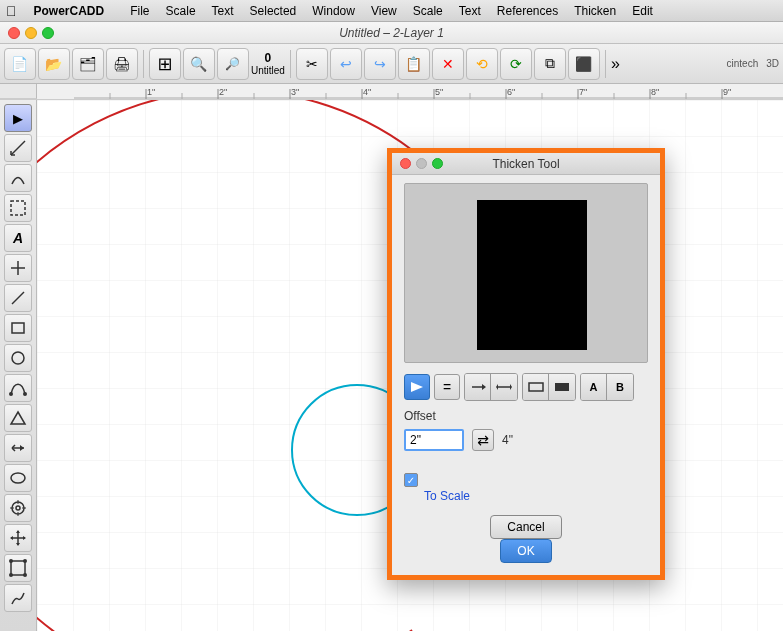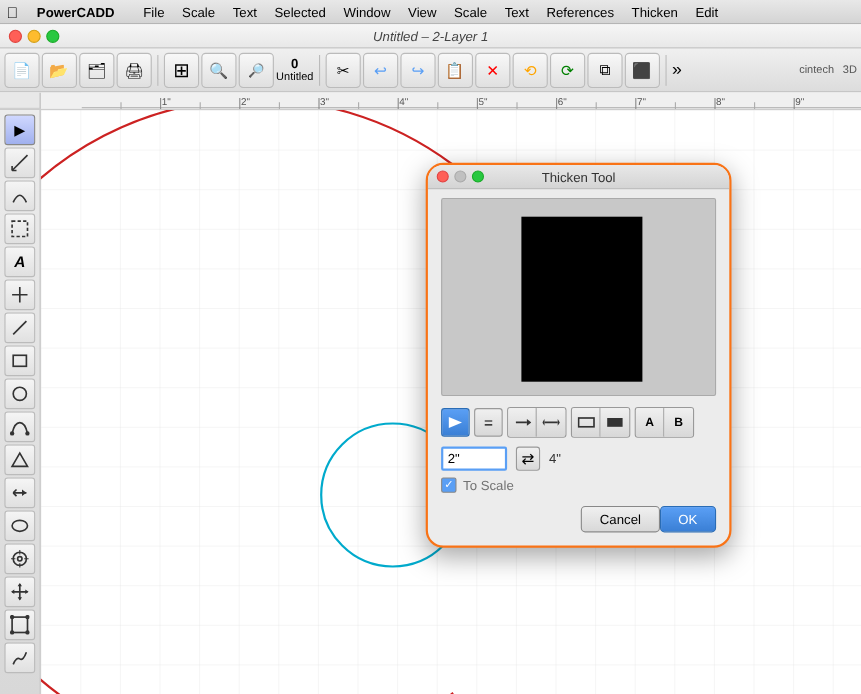--- a/index.html
+++ b/index.html
@@ -71,21 +71,21 @@
 
     
     #canvas-area {
       flex: 1; background: #d8d8d8; position: relative; overflow: hidden;
     }
 
     
     #thicken-dialog {
       position: fixed; top: 148px; left: 387px;
       width: 278px; background: #ececec;
-      border: 2px solid #f97316; border-radius: 16px;
+      border: 5px solid #f97316; border-radius: 0;
       box-shadow: 0 8px 24px rgba(0,0,0,0.35);
       overflow: hidden;
     }
     #thicken-titlebar {
       display: flex; align-items: center; height: 22px;
       background: linear-gradient(to bottom, #e8e8e8, #d4d4d4);
       border-bottom: 1px solid #bbb; padding: 0 8px; justify-content: center;
       position: relative;
     }
     #thicken-titlebar .dialog-traffic { position: absolute; left: 8px; display: flex; gap: 5px; }
@@ -134,29 +134,29 @@
     .swap-btn {
       width: 22px; height: 22px; border: 1px solid #999; border-radius: 3px;
       background: linear-gradient(to bottom, #f0f0f0, #d8d8d8);
       display: flex; align-items: center; justify-content: center;
       cursor: pointer; font-size: 14px;
     }
     .offset-value { font-size: 12px; color: #333; }
 
     
     #toscale-row { display: flex; align-items: center; gap: 6px; margin-bottom: 12px; }
-    .cb-label { font-size: 12px; color: #737373; }
+    .cb-label { font-size: 12px; color: #1d4ed8; margin-top: 32px; }
     .cb-box {
       width: 14px; height: 14px; border: 1px solid #888; border-radius: 2px;
       background: #5a9ff5; display: flex; align-items: center; justify-content: center;
       color: white; font-size: 10px;
     }
 
     
-    #dialog-buttons { display: flex; justify-content: flex-end; align-items: center; }
+    #dialog-buttons { display: flex; justify-content: flex-start; align-items: center; flex-direction: column; }
     .dlg-btn {
       height: 24px; padding: 0 16px; border-radius: 4px; font-size: 12px;
       cursor: pointer; border: 1px solid #888;
     }
     .dlg-btn-cancel { background: linear-gradient(to bottom, #f0f0f0, #d8d8d8); }
     .dlg-btn-ok {
       background: linear-gradient(to bottom, #5a9ff5, #3a7fd5);
       color: white; border-color: #2a6cb5; font-weight: 500;
     }
 
@@ -433,20 +433,23 @@
               <rect x="1" y="4" width="14" height="8" fill="#333"></rect>
             </svg>
         </div>
       </div>
       <div class="tool-btn-group">
         <div class="tool-btn" style="font-size:11px; font-weight:bold;">A</div>
         <div class="tool-btn" style="font-size:11px; font-weight:bold;">B</div>
       </div>
     </div>
 
+    <div id="offset-row">
+      <span class="offset-label">Offset</span>
+    </div>
     <div style="display:flex; align-items:center; gap:8px; margin-bottom:6px;">
       <input class="offset-input" type="text" value="2&quot;" style="">
       <div class="swap-btn">⇄</div>
       <span class="offset-value">4"</span>
     </div>
 
     <div id="toscale-row">
       <div class="cb-box">✓</div>
       <span class="cb-label">To Scale</span>
     </div>

